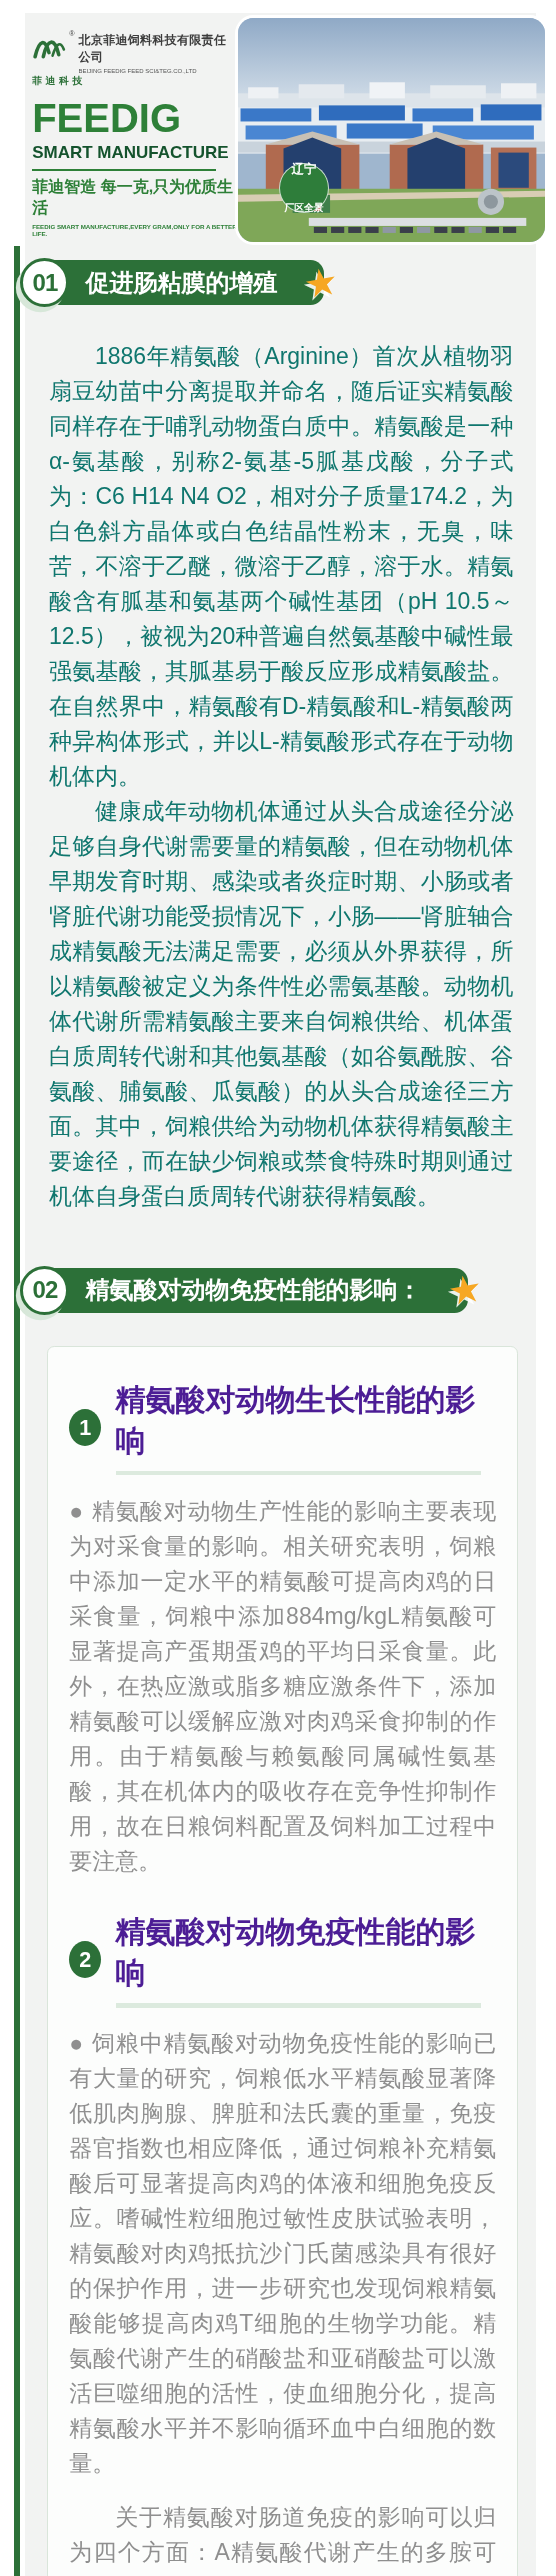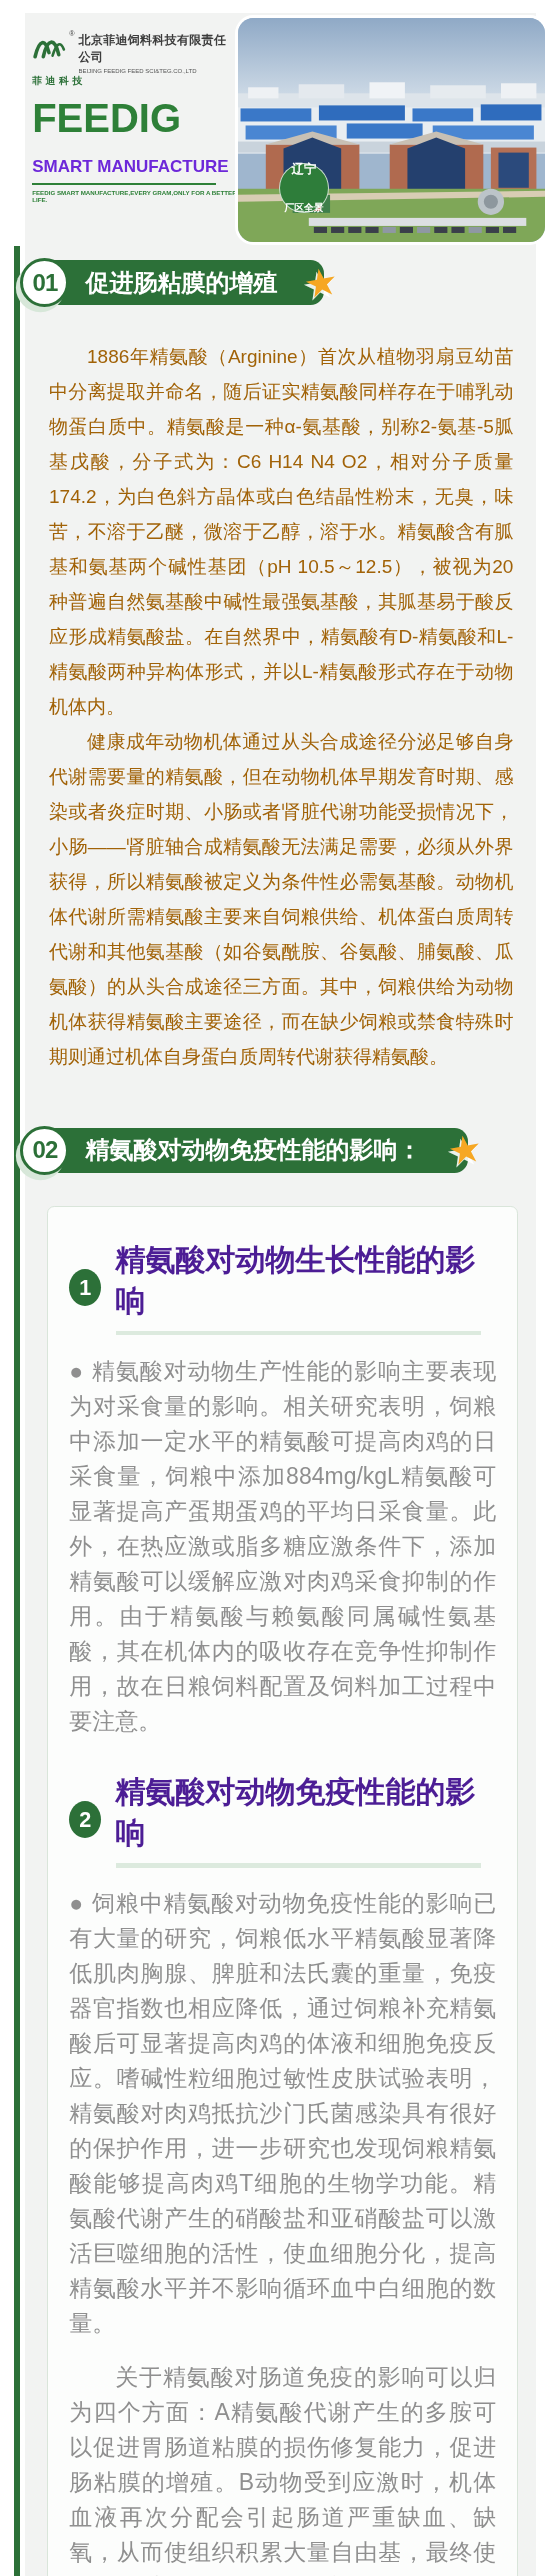--- a/index.html
+++ b/index.html
@@ -13,21 +13,21 @@
   .header{position:relative;height:234px;flex:0 0 auto;}
   .h-left{position:absolute;left:7.2px;top:18.5px;width:206px;}
   .logo-row{display:flex;align-items:flex-start;}
   .logo-mark{width:36px;}
   .reg{font-size:7.2px;color:#444;margin:-2.1px 1px 0 1px;}
   .co{margin-left:3.1px;}
   .co-cn{font-size:12px;font-weight:700;color:#3c3c3c;letter-spacing:0.3px;}
   .co-en{font-size:6px;color:#555;margin-top:2.1px;}
   .logo-cn{font-size:9.8px;font-weight:700;color:#2c7038;letter-spacing:3.6px;margin-top:1px;}
   .h-feedig{font-size:40px;font-weight:800;color:#2e8038;margin-top:10.3px;line-height:1;}
-  .h-sm{font-size:17px;font-weight:800;color:#6d28d9;margin-top:19px;}
+  .h-sm{font-size:17px;font-weight:800;color:#14532d;margin-top:5px;}
   .h-rule{width:184px;height:1.5px;background:#2e8038;margin-top:6.2px;}
   .h-tag-cn{font-size:16px;font-weight:800;color:#2e8038;margin-top:6.2px;}
   .h-tag-en{font-size:6.2px;font-weight:700;color:#2e8038;margin-top:4.1px;}
   .photo{position:absolute;left:210px;top:2.1px;width:313px;height:230px;border-radius:18.5px;
          overflow:hidden;border:3.1px solid #fff;box-sizing:border-box;background:#9fb6ce;}
   .photo svg{display:block;width:100%;height:100%;}
   .badge{position:absolute;left:41px;bottom:29px;width:48px;height:48px;border-radius:50%;
          background:#2e7d3a;border:1px solid rgba(255,255,255,.75);color:#fff;display:flex;
          flex-direction:column;align-items:center;justify-content:center;font-weight:700;gap:23px;}
   .badge-l1{font-size:12.4px;}
@@ -39,21 +39,21 @@
                border:3.6px solid #2c7038;color:#2c7038;font-size:24px;font-weight:800;
                display:flex;align-items:center;justify-content:center;margin-left:-4.6px;z-index:2;
                box-shadow:-4.1px 5.2px 0 0 #d7e7d9;letter-spacing:-1px;box-sizing:border-box;}
   .band-pill{display:flex;align-items:center;background:#2c7038;color:#fff;font-size:24px;
              font-weight:700;height:45px;margin-left:-26px;padding:0 47px 0 42px;
              border-radius:7.2px 13.4px 13.4px 7.2px;}
   .band-star{font-size:38px;color:#f6a723;margin-left:-20.6px;z-index:3;transform:rotate(-10deg);
              text-shadow:-2.6px 2.6px 0 rgba(255,255,255,.9);line-height:1;}
 
   
-  .intro{padding:30px 23px 40px 24px;font-size:19px;line-height:35px;color:#a16207;
+  .intro{padding:30px 23px 40px 24px;font-size:23px;line-height:35px;color:#0f766e;
          text-align:justify;flex:0 0 auto;}
   .intro p{margin:0;}
   .indent{text-indent:2em;}
 
   
   .card{margin:29px 18.5px 0 21.6px;background:#fcfdfc;border:1.5px solid #d9e5da;border-radius:7.2px;
         padding:33px 20.6px 36px 21.6px;flex:0 0 auto;}
   .item-head{display:flex;align-items:center;margin-top:33px;}
   .item-head.first{margin-top:0;}
   .item-num{flex:0 0 auto;width:32px;height:37px;border-radius:50%;background:#2c7038;color:#fff;
@@ -87,20 +87,21 @@
           <span class="reg">®</span>
           <div class="co">
             <div class="co-cn">北京菲迪饲料科技有限责任公司</div>
             <div class="co-en">BEIJING FEEDIG FEED SCI&amp;TEG.CO.,LTD</div>
           </div>
         </div>
         <div class="logo-cn">菲迪科技</div>
         <div class="h-feedig">FEEDIG</div>
         <div class="h-sm">SMART MANUFACTURE</div>
         <div class="h-rule"></div>
+        <div class="h-tag-cn">菲迪智造 每一克,只为优质生活</div>
         <div class="h-tag-en">FEEDIG SMART MANUFACTURE,EVERY GRAM,ONLY FOR A BETTER LIFE.</div>
       </div>
 
       <div class="photo">
         <svg viewBox="0 0 607 446" preserveAspectRatio="none">
           <defs>
             <linearGradient id="sky" x1="0" y1="0" x2="0" y2="1">
               <stop offset="0" stop-color="#8fa9c6"></stop>
                 <stop offset="1" stop-color="#d9e3ec"></stop>
             </linearGradient>

